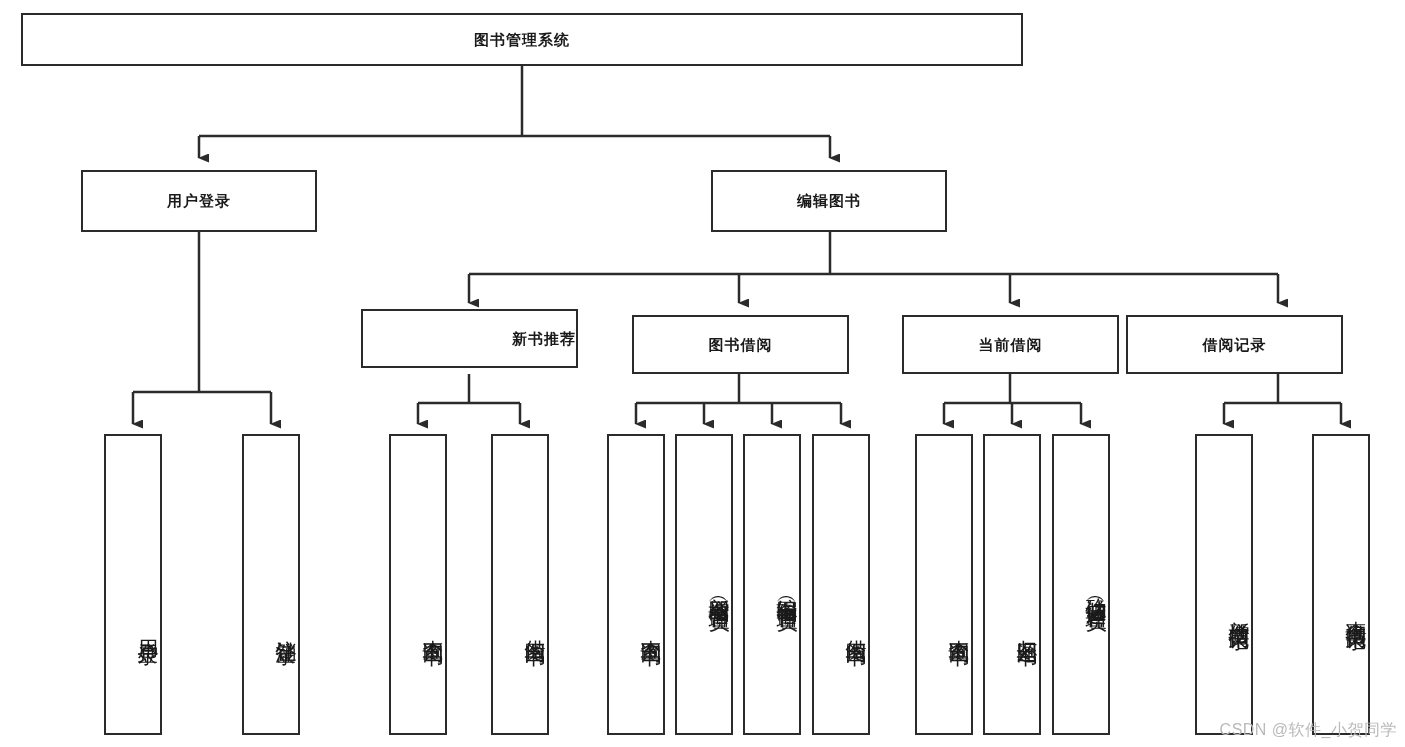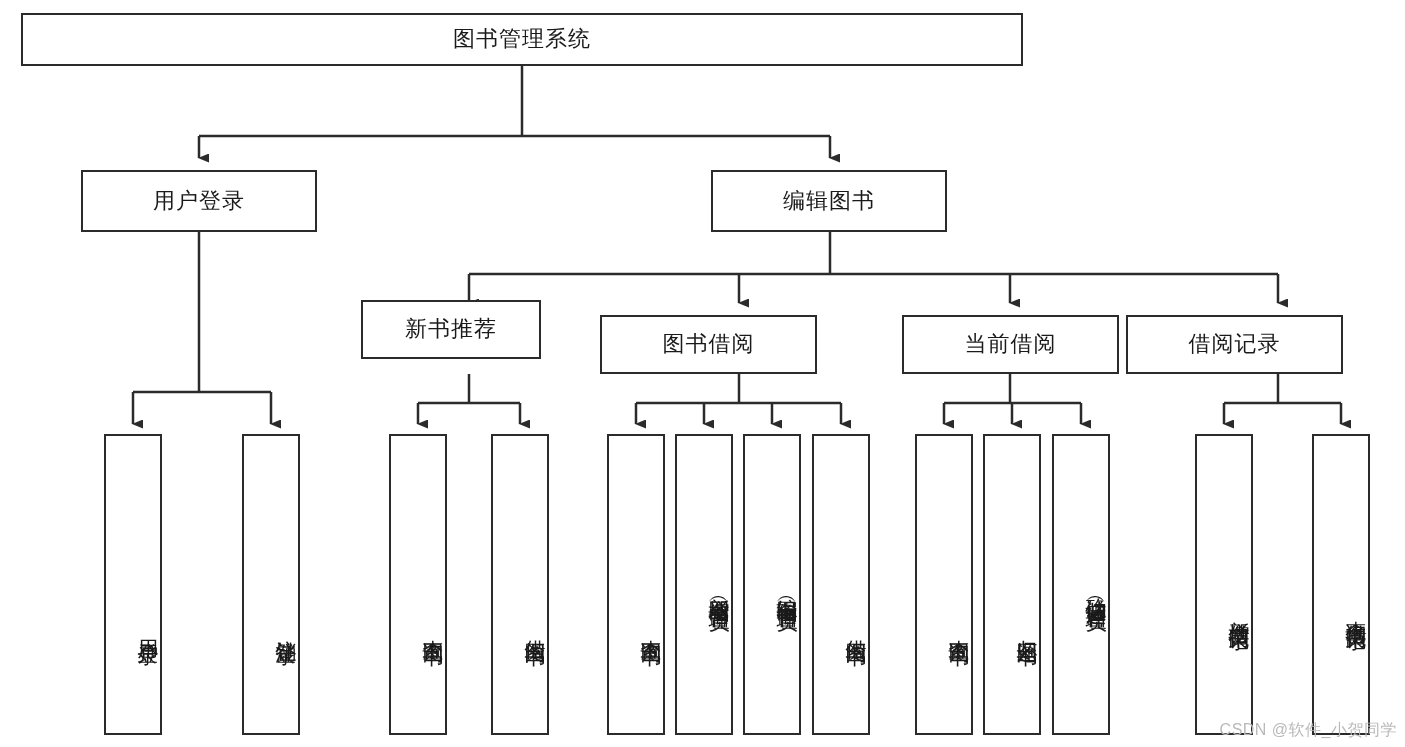--- a/index.html
+++ b/index.html
@@ -20,23 +20,24 @@
     box-sizing: border-box;
     border: 2.5px solid #2b2b2b;
     background: #ffffff;
     display: flex;
     align-items: center;
     justify-content: center;
     color: #1a1a1a;
     z-index: 2;
   }
   .node.horiz {
-    font-size: 22px;
+    font-size: 15px;
     line-height: 1.2;
     letter-spacing: 1px;
+    font-weight: bold;
   }
   .node.vert {
     writing-mode: vertical-rl;
     text-orientation: upright;
     font-size: 21px;
     line-height: 1.15;
     letter-spacing: 2px;
     align-items: flex-start;
     justify-content: center;
     padding-top: 8px;
@@ -125,24 +126,24 @@
     <span>图书管理系统</span>
   </div>
 
   <div class="node horiz" style="left:81px; top:170px; width:236px; height:62px;">
     <span>用户登录</span>
   </div>
   <div class="node horiz" style="left:711px; top:170px; width:236px; height:62px;">
     <span>编辑图书</span>
   </div>
 
-  <div class="node horiz" style="left:361px; top:300px; width:180px; height:59px;">
+  <div class="node horiz" style="left:361px; top:309px; width:217px; height:59px;justify-content:flex-end;">
     <span>新书推荐</span>
   </div>
-  <div class="node horiz" style="left:600px; top:315px; width:217px; height:59px;">
+  <div class="node horiz" style="left:632px; top:315px; width:217px; height:59px;">
     <span>图书借阅</span>
   </div>
   <div class="node horiz" style="left:902px; top:315px; width:217px; height:59px;text-align:right;">
     <span>当前借阅</span>
   </div>
   <div class="node horiz" style="left:1126px; top:315px; width:217px; height:59px;">
     <span>借阅记录</span>
   </div>
 
   <div class="node vert" style="left:104px; top:434px; width:58px; height:301px; padding-top:84px;">

